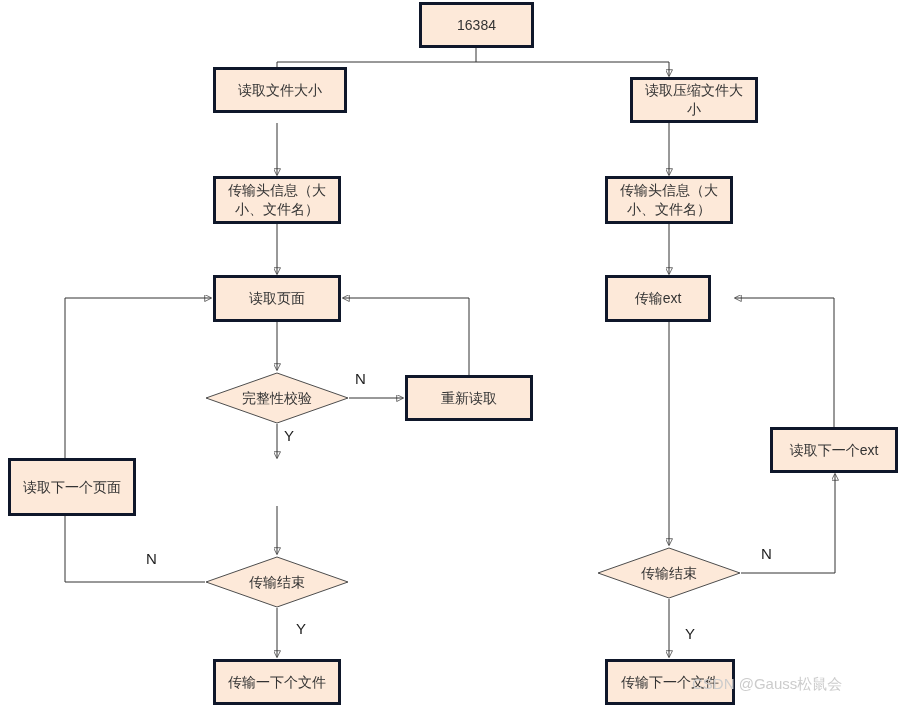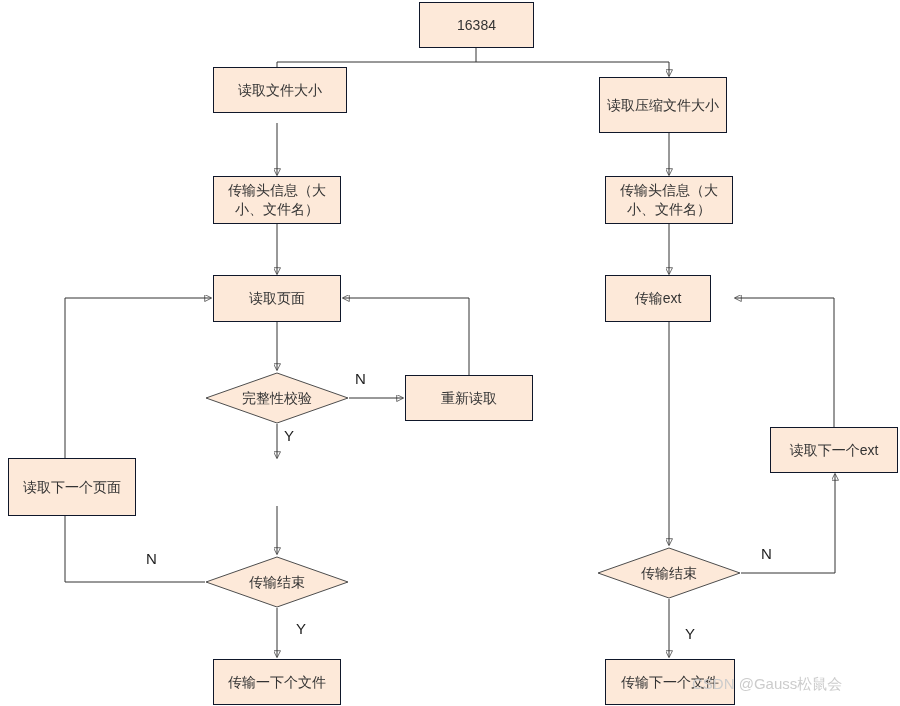--- a/index.html
+++ b/index.html
@@ -27,21 +27,21 @@
     align-items: center;
     justify-content: center;
     box-sizing: border-box;
     font-size: 14px;
     color: #333333;
     text-align: center;
     line-height: 1.35;
   }
   .rect {
     background: #fde9d9;
-    border: 1px solid #0f172a;
+    border: 3px solid #0f172a;
     padding: 0 6px;
   }
   .diamond { background: transparent; }
   .diamond-shape {
     position: absolute;
     left: 0; top: 0;
     width: 100%; height: 100%;
   }
   .diamond-shape polygon {
     fill: #fde9d9;
@@ -98,21 +98,21 @@
   </svg>
 
   <div class="node rect" style="left:419px;top:2px;width:115px;height:46px">
     <span class="node-label">16384</span>
   </div>
 
   <div class="node rect" style="left:213px;top:67px;width:134px;height:46px">
     <span class="node-label">读取文件大小</span>
   </div>
 
-  <div class="node rect" style="left:599px;top:77px;width:128px;height:56px">
+  <div class="node rect" style="left:630px;top:77px;width:128px;height:46px">
     <span class="node-label">读取压缩文件大小</span>
   </div>
 
   <div class="node rect" style="left:213px;top:176px;width:128px;height:48px">
     <span class="node-label">传输头信息（大小、文件名）</span>
   </div>
 
   <div class="node rect" style="left:605px;top:176px;width:128px;height:48px">
     <span class="node-label">传输头信息（大小、文件名）</span>
   </div>

